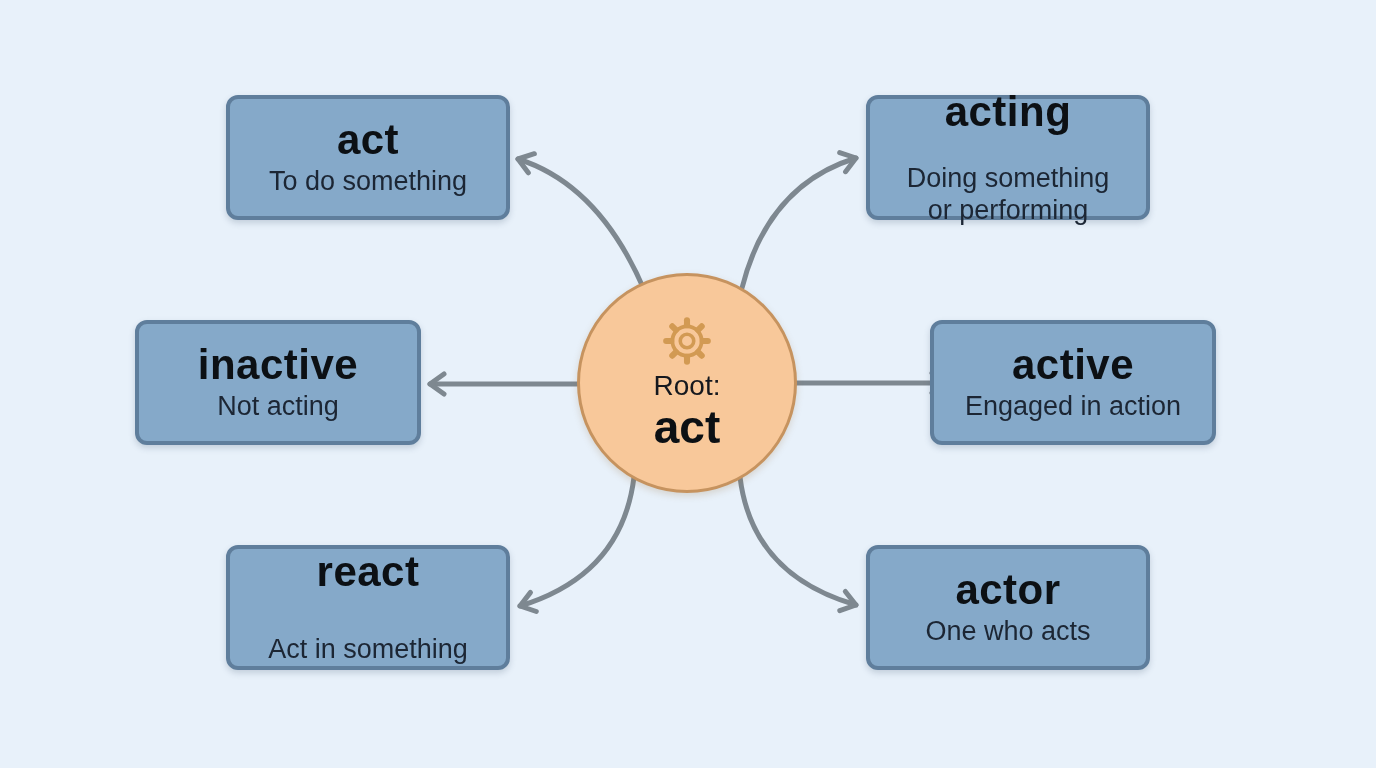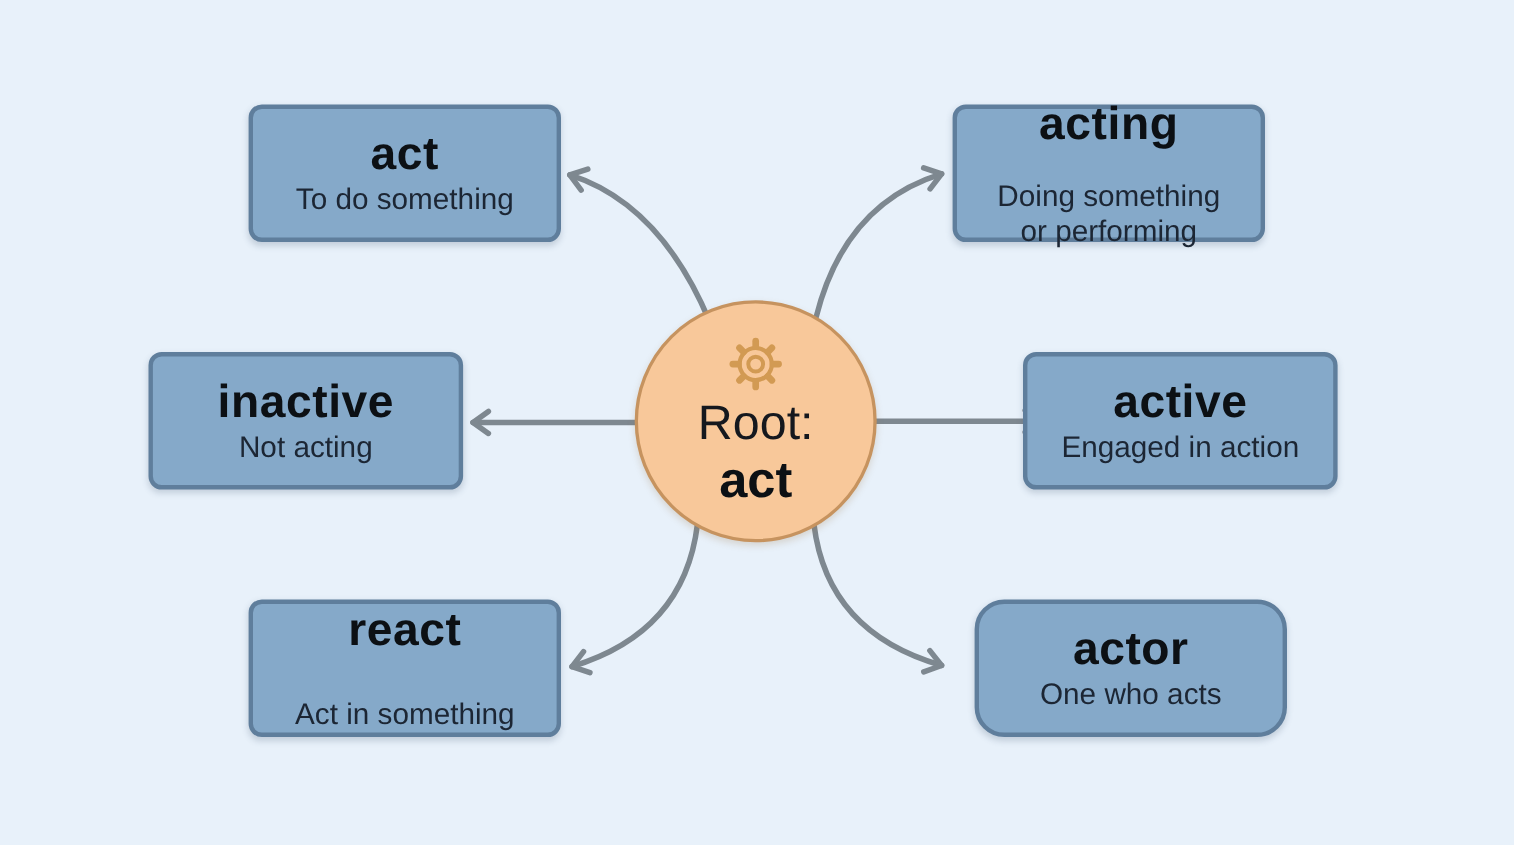--- a/index.html
+++ b/index.html
@@ -57,41 +57,41 @@
     line-height: 1.18;
     color: var(--definition-text, #1C2634);
     text-align: center;
   }
   .node.acting .def { max-width: 205px; }
   .node.pos-act      { left: 226px; top: 95px;  }
   .node.pos-acting   { left: 866px; top: 95px; gap: 28px;  }
   .node.pos-inactive { left: 135px; top: 320px; width: 286px; }
   .node.pos-active   { left: 930px; top: 320px; width: 286px; }
   .node.pos-react    { left: 226px; top: 545px; justify-content: space-between; }
-  .node.pos-actor    { left: 886px; top: 545px; border-radius: 27px; }
+  .node.pos-actor    { left: 866px; top: 545px; }
   .center-node {
     position: absolute;
     left: 577px; top: 273px;
     width: 220px; height: 220px;
     border-radius: 50%;
     background: var(--circle-fill, #F8C89A);
     border: 3px solid var(--circle-border, #C6935F);
     box-sizing: border-box;
     display: flex;
     flex-direction: column;
     align-items: center;
     justify-content: center;
     box-shadow: 0 3px 7px rgba(150, 110, 60, 0.22);
   }
   .center-node .gear-stroke {
     stroke: var(--gear, #CC9247);
     opacity: 0.85;
   }
   .center-node .root-prefix {
-    font-size: 44px;
+    font-size: 28px;
     font-weight: 400;
     color: #15181E;
     line-height: 1.15;
     margin-top: 2px;
   }
   .center-node .root-word {
     font-size: 46px;
     font-weight: 700;
     color: #0C1014;
     line-height: 1.1;

